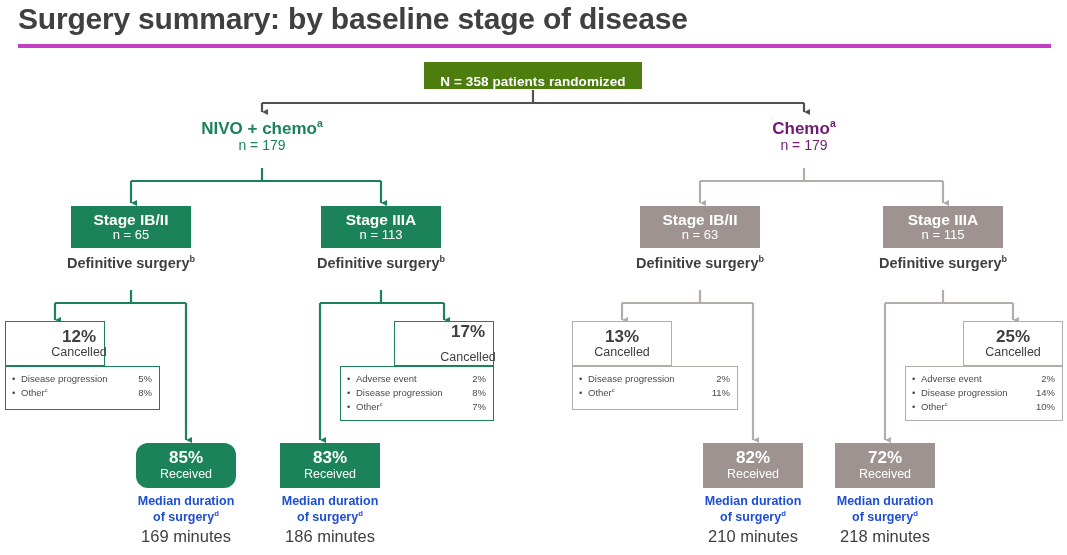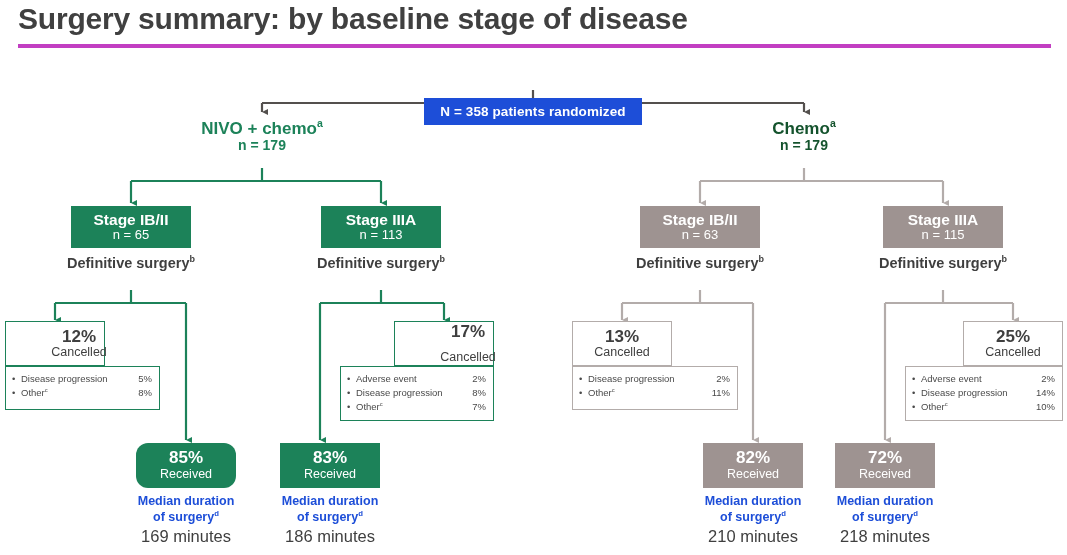--- a/index.html
+++ b/index.html
@@ -21,35 +21,34 @@
   }
   .title-rule{
     position:absolute;left:18px;top:44px;width:1033px;height:4px;
     background:#c23ec2;
   }
 
   
   .box{position:absolute;box-sizing:border-box;}
 
   .hdr-box{
-    background:#1d4ed8;color:#ffffff;
+    background:#4d7c0f;color:#ffffff;
     font-size:13.5px;font-weight:bold;
-    display:flex;align-items:center;justify-content:center;
+    display:flex;align-items:flex-end;justify-content:center;
     letter-spacing:0.1px;
-    margin-top:36px;
   }
 
   .arm-label{
     position:absolute;text-align:center;line-height:1.12;
     font-weight:bold;
   }
   .arm-label .l1{font-size:17px;display:block;}
-  .arm-label .l2{font-size:14px;display:block;font-weight:bold;}
+  .arm-label .l2{font-size:14px;display:block;font-weight:normal;}
   .arm-green{color:#1c8259;}
-  .arm-grey{color:#14532d;}
+  .arm-grey{color:#701a75;}
   .sup{font-size:0.62em;vertical-align:super;}
 
   .stage-box{
     color:#ffffff;text-align:center;
     display:flex;flex-direction:column;align-items:center;justify-content:center;
     line-height:1.1;
   }
   .stage-box .s1{font-size:15.5px;font-weight:bold;display:block;}
   .stage-box .s2{font-size:13px;font-weight:normal;display:block;}
   .bg-green{background:#1c8259;}

